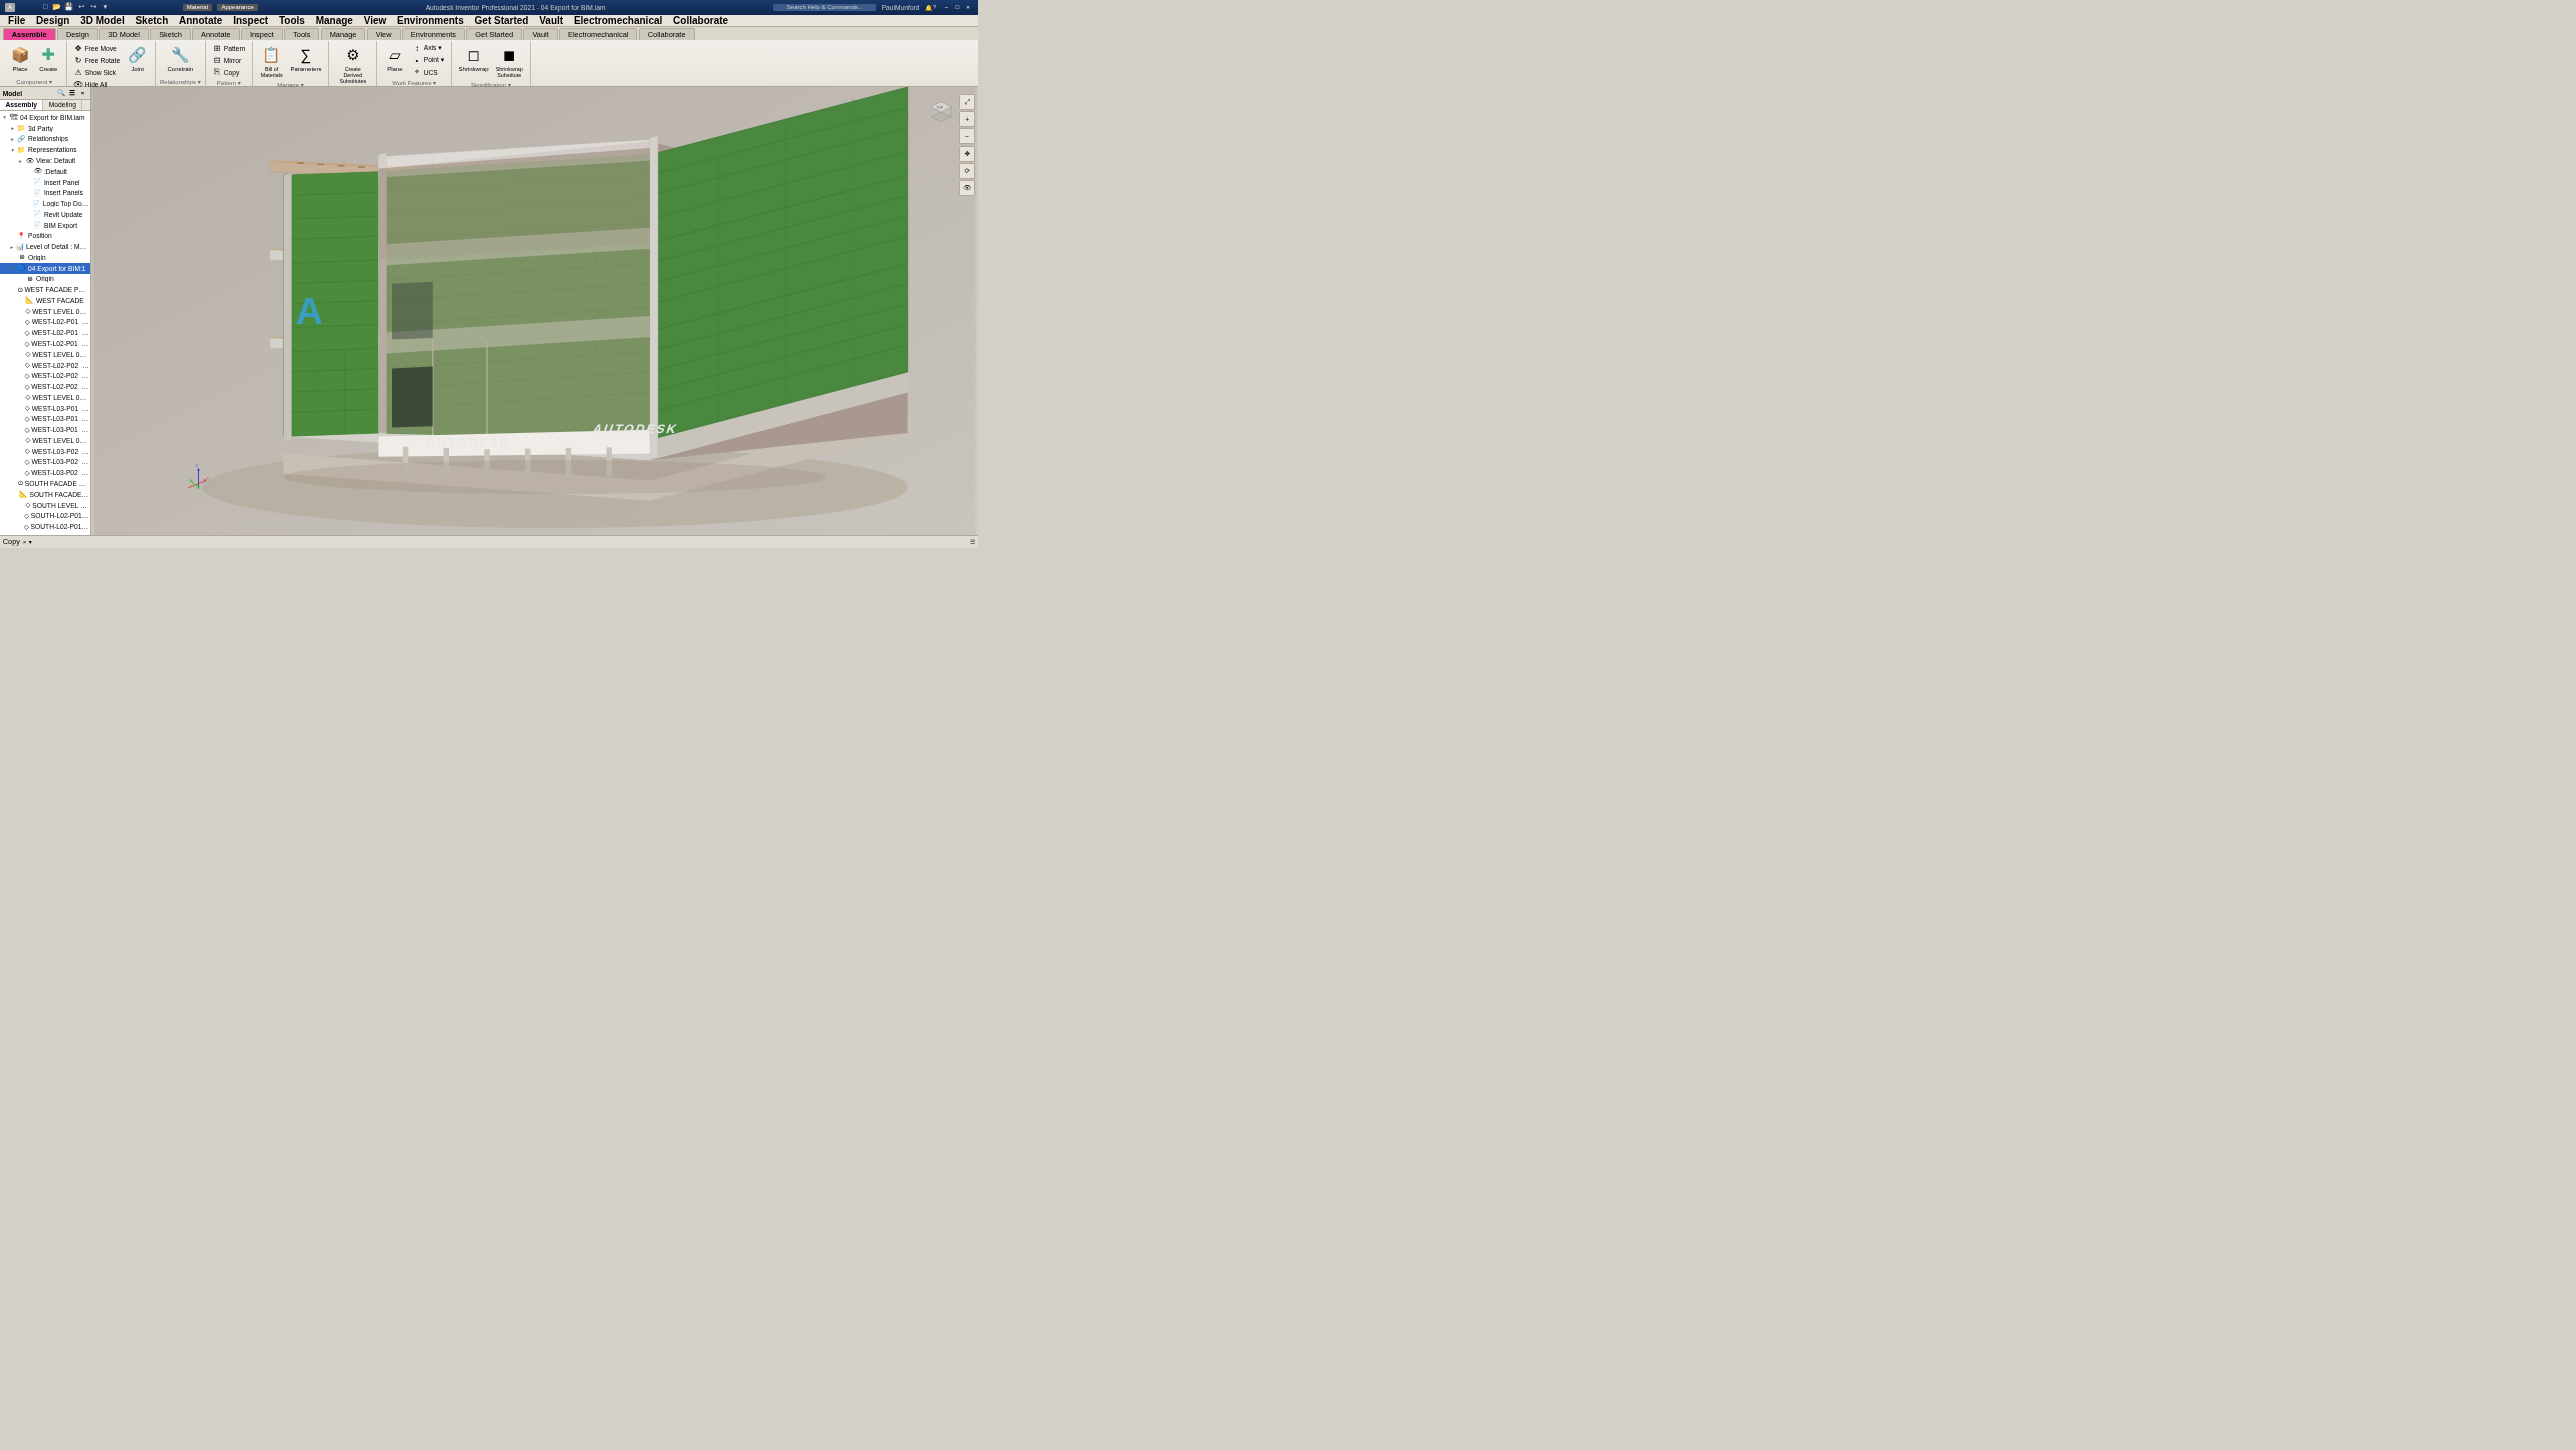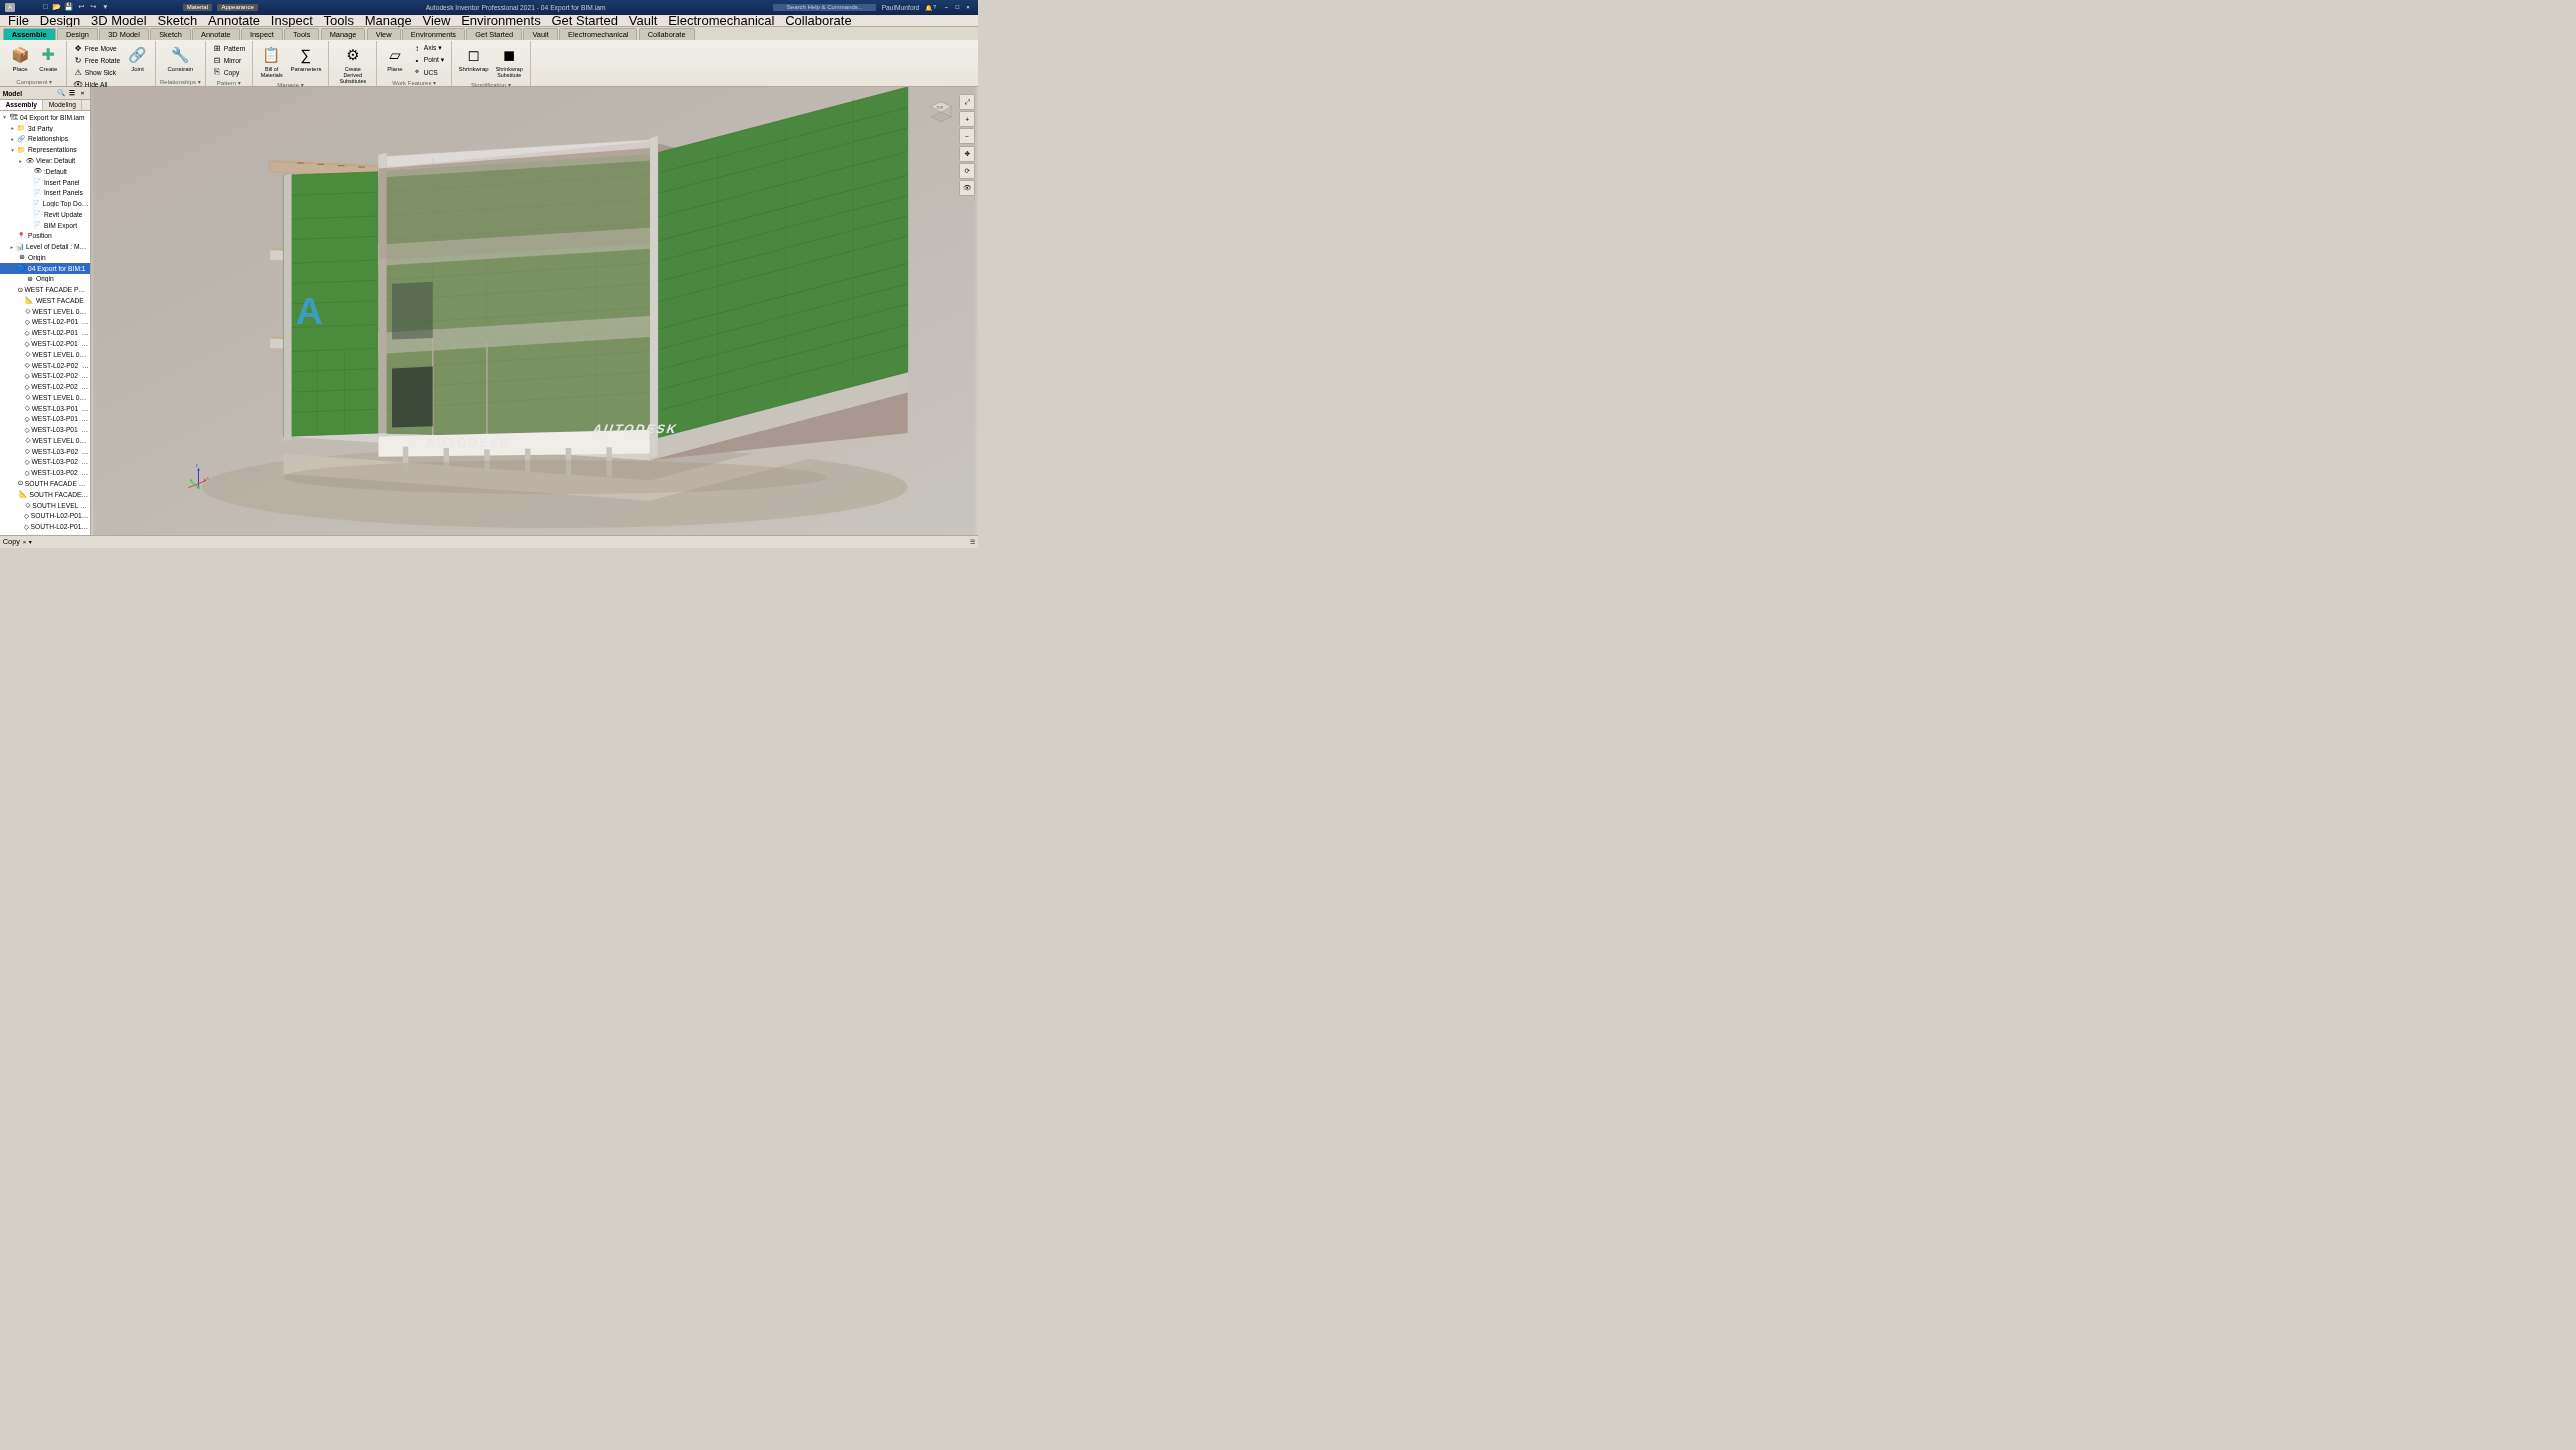--- a/index.html
+++ b/index.html
@@ -36,23 +36,24 @@
     .menu-bar {
       height: 12px;
       background: #e8e4dc;
       display: flex;
       align-items: center;
       padding: 0 2.7px;
       border-bottom: 0.7px solid #b0a898;
     }
     .menu-item {
       padding: 0.7px 5.4px;
-      font-size: 13px;
+      font-size: 10px;
       cursor: pointer;
       white-space: nowrap;
+      font-weight: bold;
     }
 
     
     .ribbon {
       background: linear-gradient(to bottom, #f5f3ef, #e8e4dc);
       border-bottom: 1.3px solid #b0a898;
       display: flex;
       flex-direction: column;
     }
 
@@ -67,21 +68,21 @@
     .ribbon-tab {
       padding: 1.3px 8px;
       font-size: 7.4px;
       cursor: pointer;
       background: #ccc8bc;
       border-radius: 2px 2px 0 0;
       border: 0.7px solid #b0a898;
       border-bottom: none;
     }
     .ribbon-tab.active {
-      background: #14b8a6;
+      background: #ec4899;
       border-color: #b0a898;
       font-weight: bold;
     }
 
     .ribbon-content {
       display: flex;
       align-items: stretch;
       height: 46px;
       padding: 1.3px 2.7px 0 2.7px;
       gap: 0;

